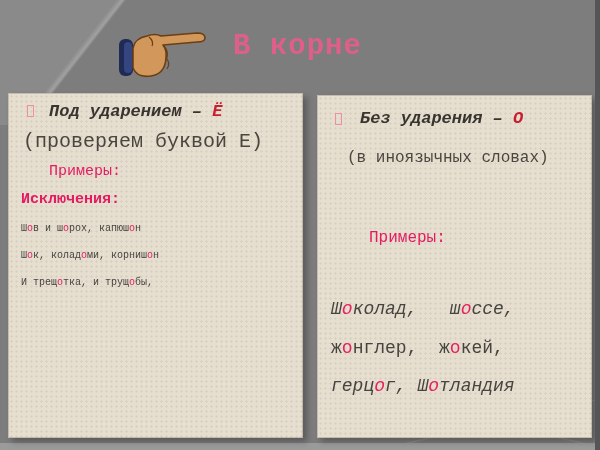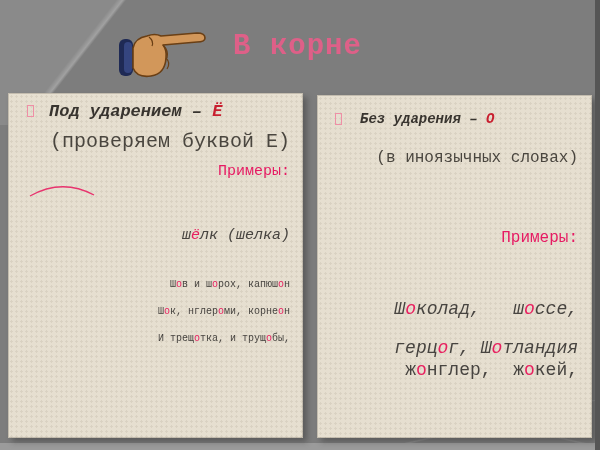--- a/index.html
+++ b/index.html
@@ -30,47 +30,46 @@
   }
 
   .panel {
     position:absolute; box-sizing:border-box;
     background-color:var(--panel-background,#e6dfd0);
     background-image:radial-gradient(rgba(128,116,92,0.12) 1px, transparent 1.2px);
     background-size:5px 5px;
     color:var(--body-text,#474440);
     box-shadow:4px 4px 6px rgba(30,30,30,0.35);
     border:1px solid rgba(90,85,72,0.25);
-    text-align:right;
   }
   .left-panel  { left:8px;  top:93px; width:295px; height:345px; padding:8px 12px 0; }
   .right-panel { left:317px; top:95px; width:275px; height:343px; padding:12px 13px 0; }
 
   .hdr { display:flex; align-items:flex-start; font-style:italic; font-weight:bold; color:#38342f; }
   .left-panel  .hdr { font-size:17px; line-height:20px; margin:0 0 11px 4px; }
-  .right-panel .hdr { font-size:14px; line-height:22px; margin:0 0 18px 2px; }
+  .right-panel .hdr { font-size:17px; line-height:22px; margin:0 0 18px 2px; }
   .bullet { flex:0 0 auto; width:5px; height:10px; border:1px solid #ef8fa6; margin:3px 15px 0 2px; background:transparent; }
   .right-panel .bullet { margin:5px 18px 0 2px; }
   .hdr-text { white-space:pre; }
   .hdr-accent { color:var(--header-accent-red,#c81f2f); }
 
   .sub { font-size:20px; line-height:18px; margin:0 0 12px 2px; color:#4a463f; }
   .right-panel .sub { font-size:16px; line-height:20px; margin:0 0 60px 16px; }
 
   .examples-label { color:var(--label-crimson,#e61a62); }
   .left-panel  .examples-label { font-size:15px; line-height:18px; margin:0 0 10px 28px; }
   .right-panel .examples-label { font-size:16px; line-height:20px; margin:0 0 50px 38px; }
 
   .ex-line { position:relative; font-style:italic; font-size:15px; line-height:18px; margin:0 0 8px 0; white-space:pre; }
   .ex-line.second { margin-bottom:12px; }
 
   .exceptions-label { font-weight:bold; color:var(--label-crimson,#e61a62); font-size:15px; line-height:18px; margin:0 0 6px 0; }
   .exc-line { font-size:10px; line-height:27px; white-space:pre; }
 
-  .r-line { font-size:18px; line-height:22px; white-space:pre;margin-left:28px; }
+  .r-line { font-size:18px; line-height:22px; white-space:pre; }
   .r-line.italic { font-style:italic; }
   .r1 { margin-bottom:17px; }
   .r2 { margin-bottom:16px; }
 
   .accent-letter { color:var(--letter-red,#e8205f); }
 
   .arc { position:absolute; pointer-events:none; }
   .arc1 { left:7px;  top:-8px; }
   .arc2 { left:-4px; top:-9px; }
 </style>
@@ -95,39 +94,34 @@
   <div class="title">В корне</div>
 
   <section class="panel left-panel">
     <div class="hdr">
       <span class="bullet"></span>
       <span class="hdr-text"><span>Под ударением – </span><span class="hdr-accent">Ё</span></span>
     </div>
     <div class="sub">(проверяем буквой Е)</div>
     <div class="examples-label">Примеры:</div>
 
-    <div class="ex-line">
-      <svg class="arc arc1" width="68" height="14" viewBox="0 0 68 14">
-        <path d="M2 13 Q34 -5 66 12" fill="none" stroke="#e8336e" stroke-width="1.4"></path>
-      </svg>
-      <span><span>ш</span><span class="accent-letter">ё</span><span>лк (шелка)</span></span>
-    </div>
 
+    <div class="exceptions-label">Исключения:</div>
     <div class="exc-line"><span>Ш</span><span class="accent-letter">о</span><span>в и ш</span><span class="accent-letter">о</span><span>рох, капюш</span><span class="accent-letter">о</span><span>н</span></div>
-    <div class="exc-line"><span>Ш</span><span class="accent-letter">о</span><span>к, нглер</span><span class="accent-letter">о</span><span>ми, корне</span><span class="accent-letter">о</span><span>н</span></div>
+    <div class="exc-line"><span>Ш</span><span class="accent-letter">о</span><span>к, колад</span><span class="accent-letter">о</span><span>ми, корниш</span><span class="accent-letter">о</span><span>н</span></div>
     <div class="exc-line"><span>И трещ</span><span class="accent-letter">о</span><span>тка, и трущ</span><span class="accent-letter">о</span><span>бы,</span></div>
 
   </section>
 
   <section class="panel right-panel">
     <div class="hdr">
       <span class="bullet"></span>
       <span class="hdr-text"><span>Без ударения – </span><span class="hdr-accent">О</span></span>
     </div>
     <div class="sub">(в иноязычных словах)</div>
     <div class="examples-label">Примеры:</div>
 
     <div class="r-line italic r1"><span>Ш</span><span class="accent-letter">о</span><span>колад,   ш</span><span class="accent-letter">о</span><span>ссе,</span></div>
+    <div class="r-line r2"><span>ж</span><span class="accent-letter">о</span><span>нглер,  ж</span><span class="accent-letter">о</span><span>кей,</span></div>
     <div class="r-line italic"><span>герц</span><span class="accent-letter">о</span><span>г, Ш</span><span class="accent-letter">о</span><span>тландия</span></div>
-    <div class="r-line r2"><span>ж</span><span class="accent-letter">о</span><span>нглер,  ж</span><span class="accent-letter">о</span><span>кей,</span></div>
   </section>
 
 </div>
 
 </body></html>

